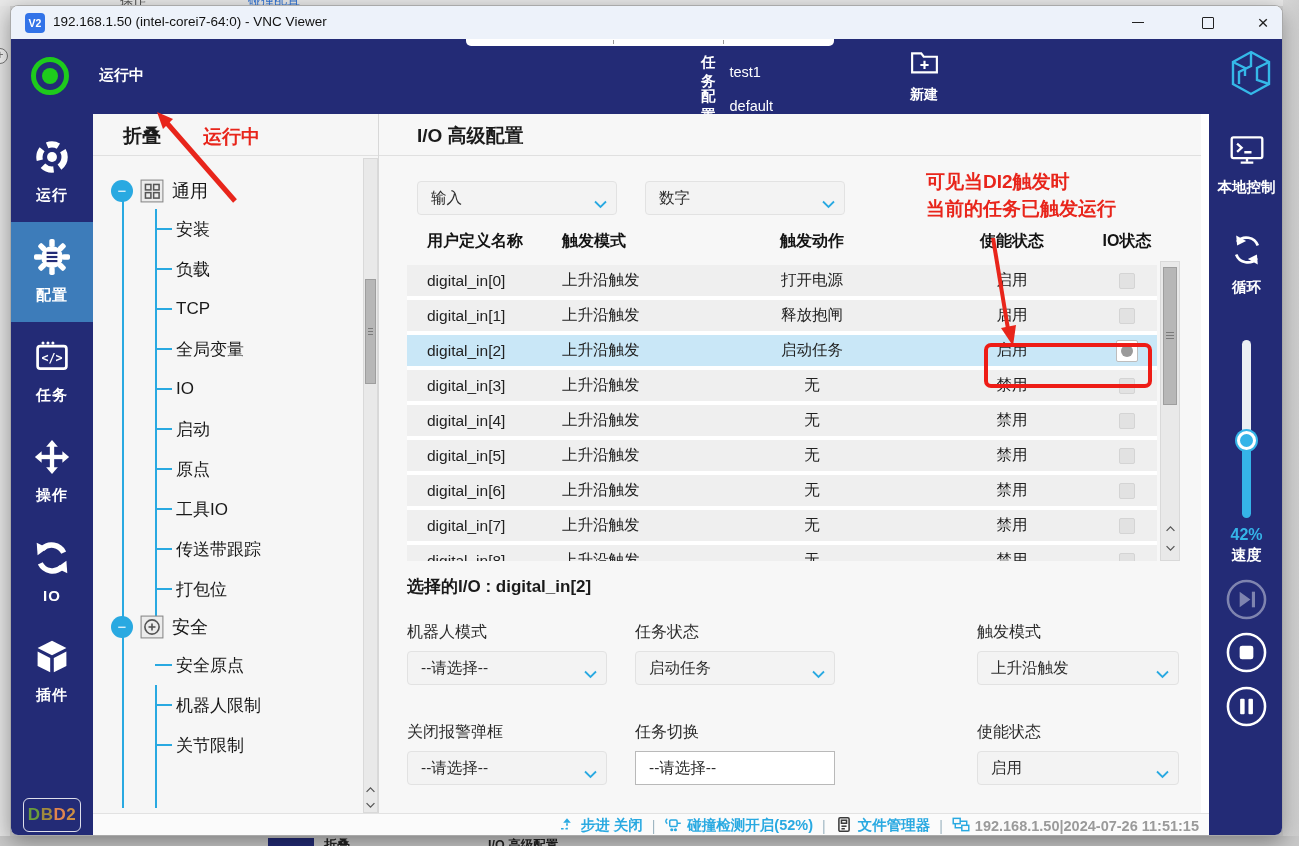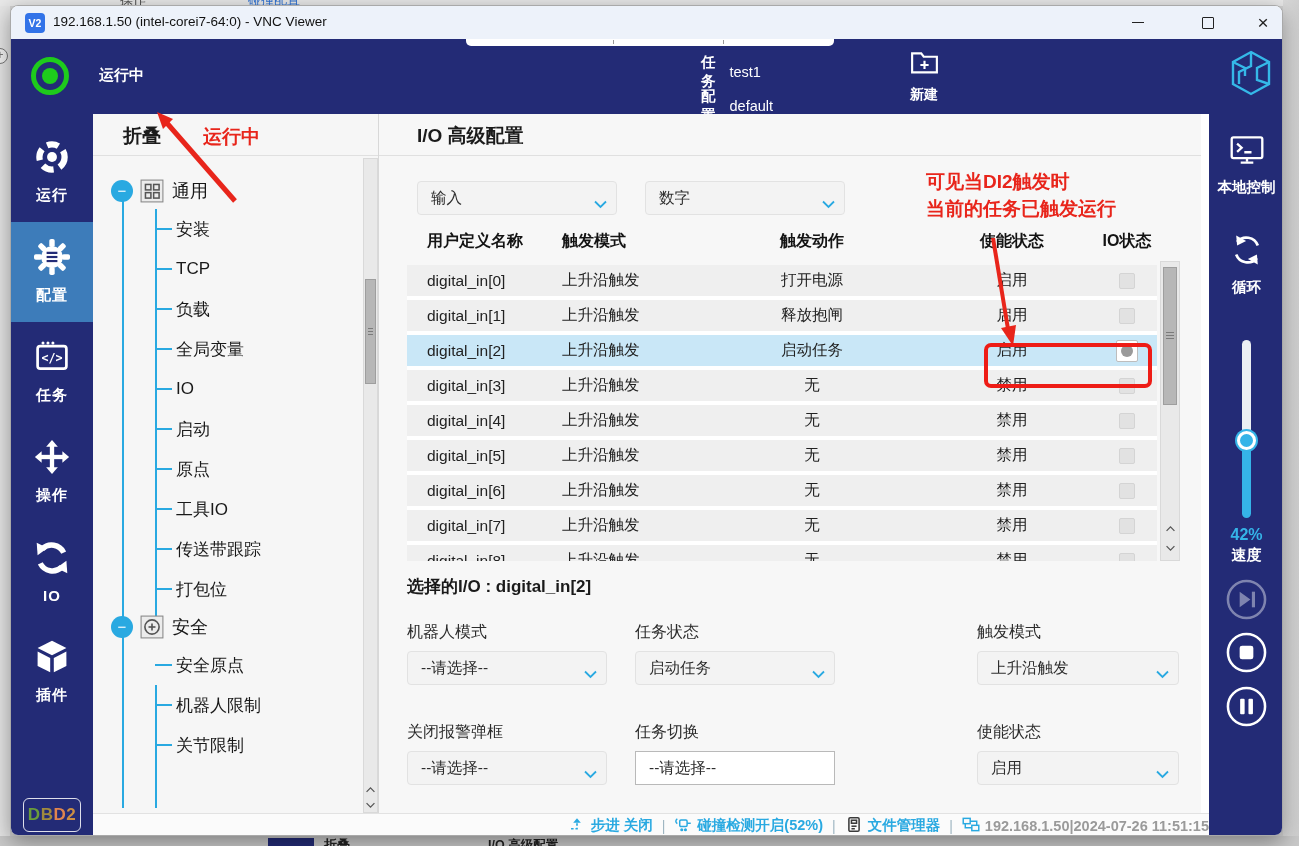--- a/index.html
+++ b/index.html
@@ -118,21 +118,21 @@
   .flabel { font-size:16px; color:#2c2c2c; margin-bottom:8px; }
   .fbox { position:relative; width:200px; height:34px; border-radius:4px; display:flex; align-items:center;text-align:center; }
   .fbox.select { background:#f3f3f3; border:1px solid #e2e2e2; }
   .fbox.input { background:#fff; border:1px solid #b9b9b9; border-radius:0; }
   .fbox .fval { padding-left:13px; font-size:15.5px; color:#2e2e2e; }
   .fbox .chev { position:absolute; right:9px; top:13px; width:13px; height:9px; }
   .fc3 .fbox { width:202px; }
 
   
   #statusbar { position:absolute; left:82px; top:807px; width:1116px; height:24px; background:#fbfbfb;
-    border-top:1px solid #e2e2e2; display:flex; align-items:center; justify-content:flex-end; gap:9px; }
+    border-top:1px solid #e2e2e2; display:flex; align-items:center; justify-content:flex-end; padding-right:10px; gap:9px; }
   .sb-item { display:flex; align-items:center; gap:5px; font-size:14.5px; font-weight:bold; white-space:nowrap; }
   .sb-item svg { width:18px; height:17px; }
   .sb-div { color:#9fb6c2; font-size:14px; }
 
   
   #rightpanel { position:absolute; left:1198px; top:108px; width:75px; height:723px; background:#232b76; border-radius:0 0 8px 0; }
   .rp-item { position:absolute; left:0; width:75px; display:flex; flex-direction:column; align-items:center; color:#fff; }
   .rp-item svg { width:38px; height:36px; }
   .rp-item .rlab { font-size:14.5px; font-weight:bold; margin-top:6px; }
   #rp-slider { position:absolute; left:33px; top:226px; width:9px; height:178px; }
@@ -329,24 +329,24 @@
                 <rect x="12.5" y="5" width="5" height="5" fill="none" stroke="#555" stroke-width="1.4"></rect>
                 <rect x="5" y="12.5" width="5" height="5" fill="none" stroke="#555" stroke-width="1.4"></rect>
                 <rect x="12.5" y="12.5" width="5" height="5" fill="none" stroke="#555" stroke-width="1.4"></rect>
               </svg></span>
             <span class="glabel">通用</span>
           </div>
           <div class="tchild">
             <span class="clabel">安装</span>
           </div>
           <div class="tchild">
+            <span class="clabel">负载</span>
+          </div>
+          <div class="tchild">
             <span class="clabel">TCP</span>
-          </div>
-          <div class="tchild">
-            <span class="clabel">负载</span>
           </div>
           <div class="tchild">
             <span class="clabel">全局变量</span>
           </div>
           <div class="tchild">
             <span class="clabel">IO</span>
           </div>
           <div class="tchild">
             <span class="clabel">启动</span>
           </div>

